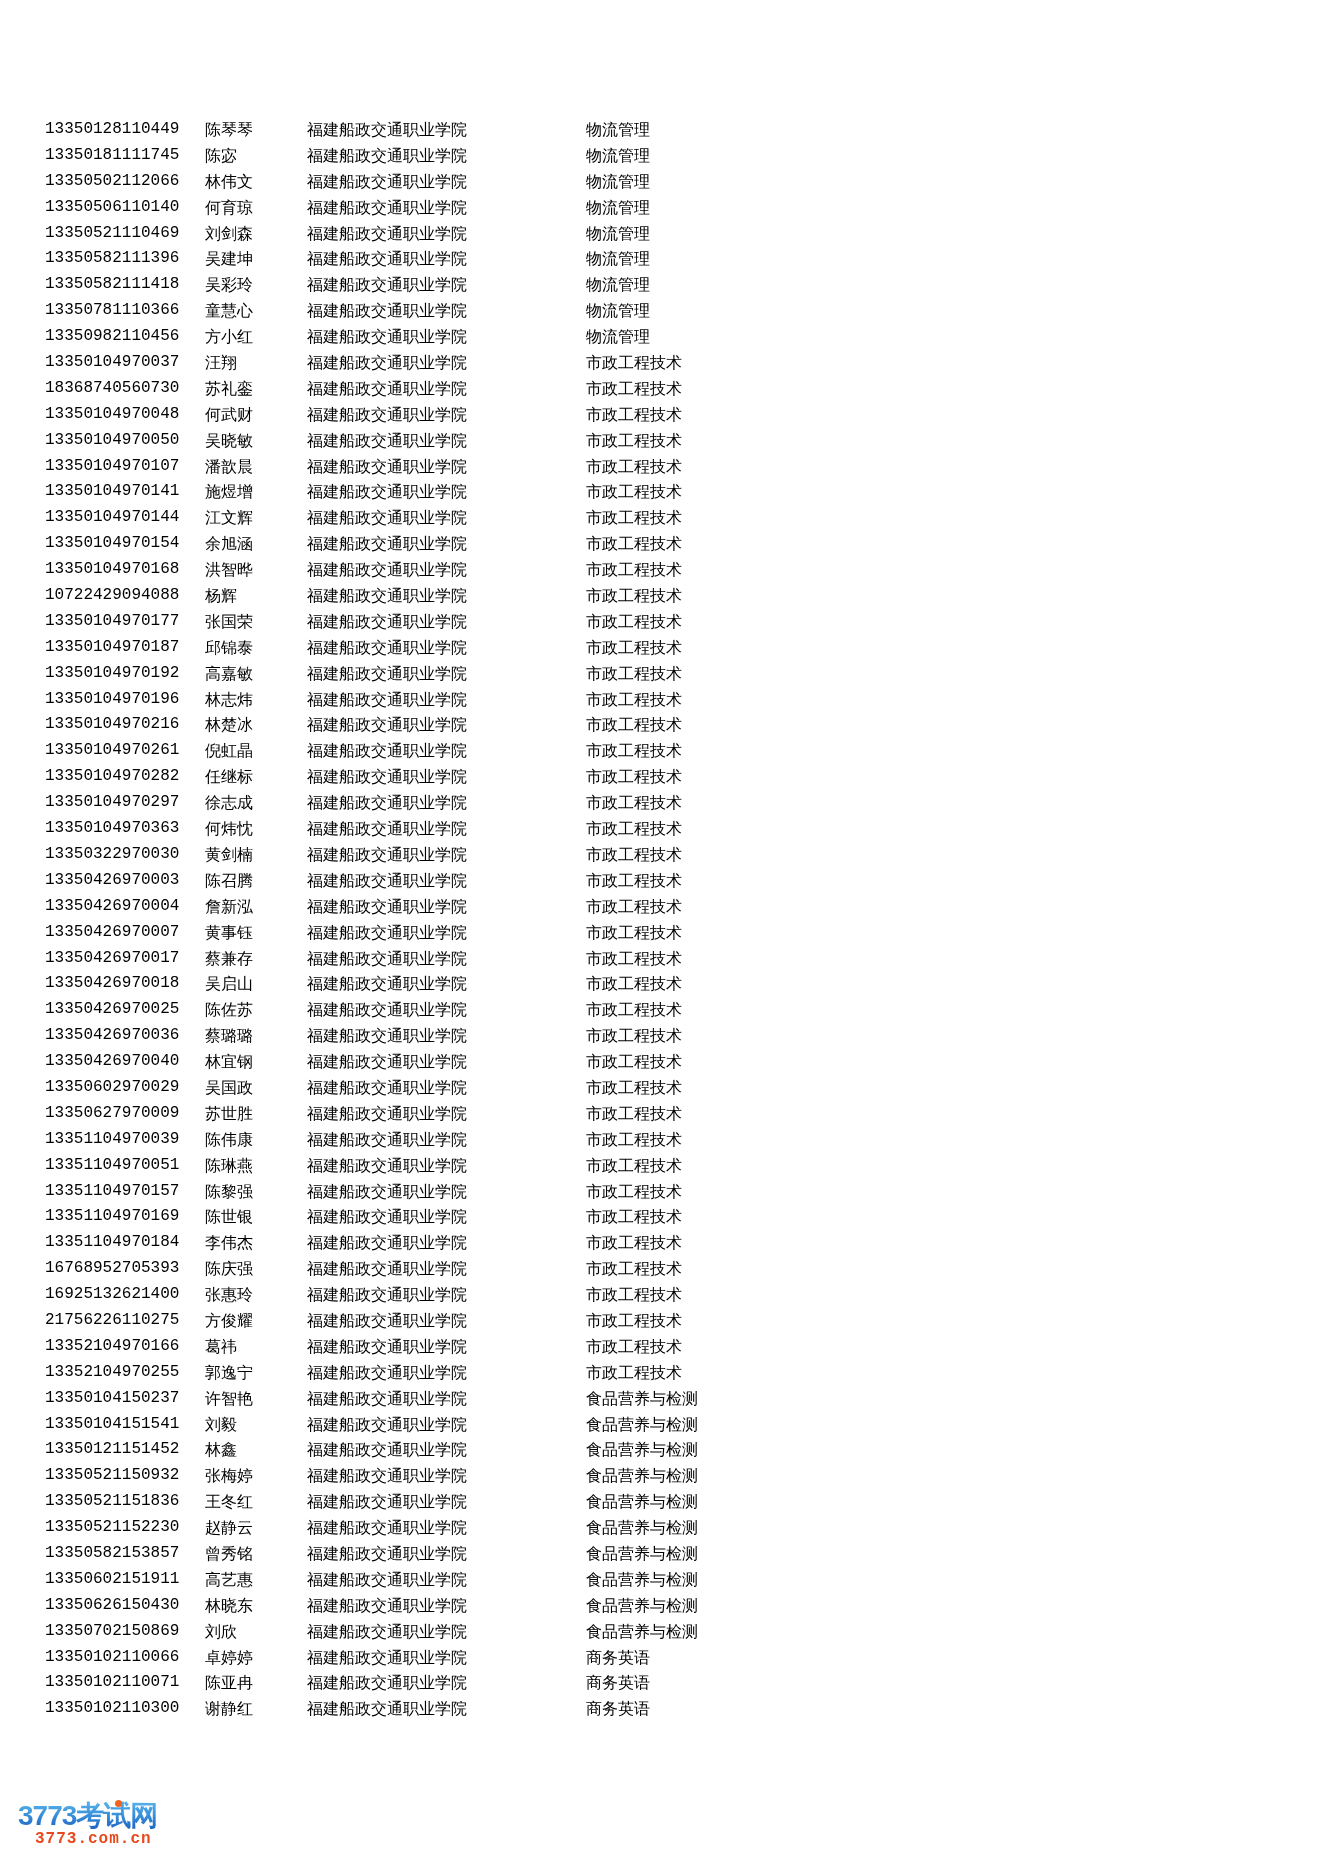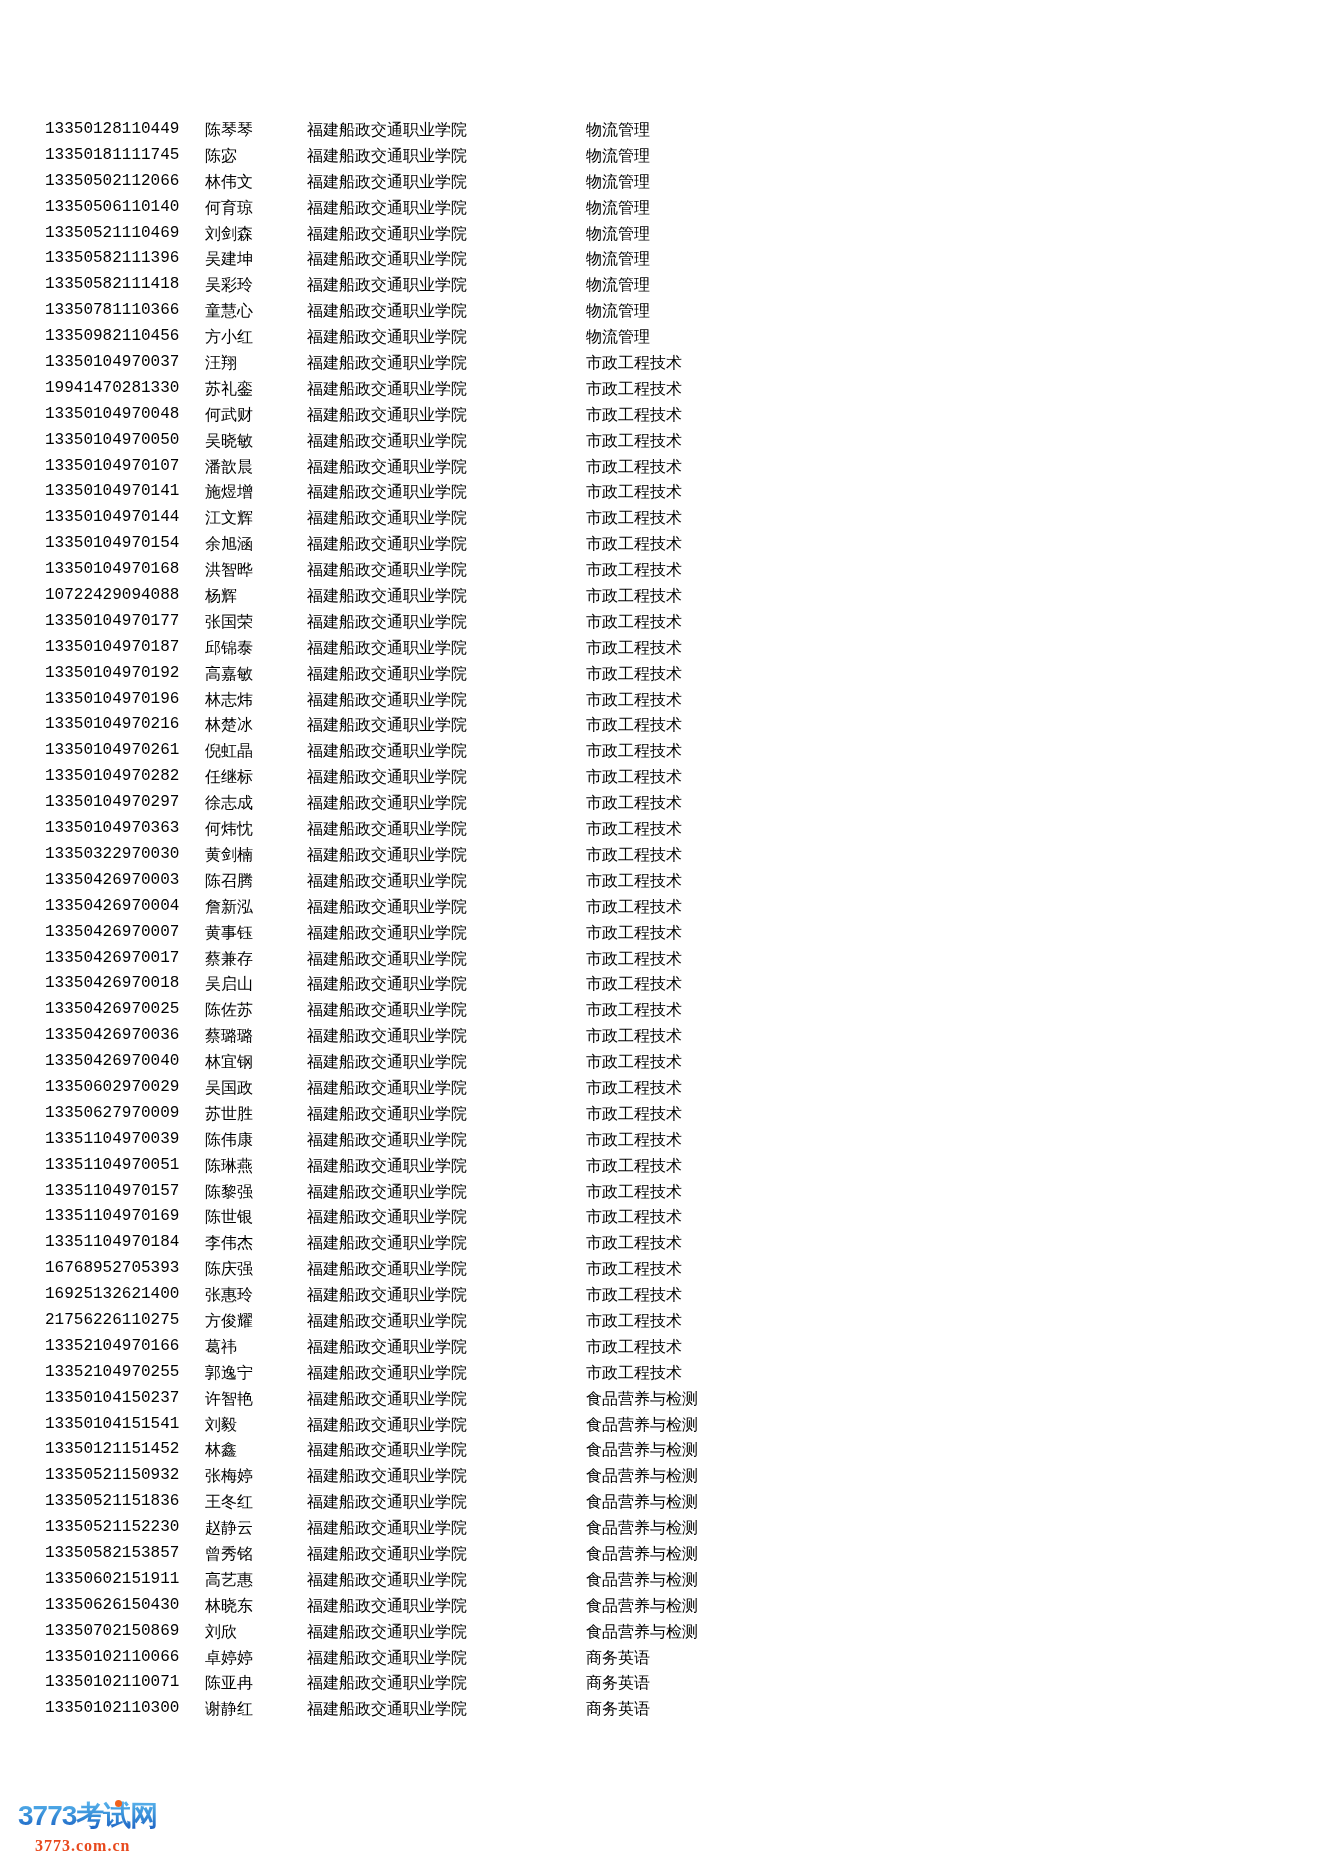--- a/index.html
+++ b/index.html
@@ -38,22 +38,22 @@
       background:linear-gradient(180deg,#5ab3ec 0%,#3a92da 45%,#1a5ec2 100%);
       -webkit-background-clip:text;background-clip:text;
       color:transparent;-webkit-text-fill-color:transparent;
     }
   }
   .logo-dot{
     position:absolute;left:97px;top:-1px;width:7px;height:7px;border-radius:50%;
     background:#f2621c;
   }
   .logo-url{
-    margin-left:17px;margin-top:7px;
-    font-family:Liberation Serif, serif;
+    margin-left:17px;margin-top:1px;
+    font-family:Liberation Mono, monospace;
     font-weight:bold;font-size:16px;line-height:15px;letter-spacing:1px;
     color:#e8491d;white-space:nowrap;
   }
 </style>
 </head>
 <body>
 
 <div class="page">
 
   <div class="table" id="rows">
@@ -111,21 +111,21 @@
         <span class="cell c-college">福建船政交通职业学院</span>
         <span class="cell c-major">物流管理</span>
       </div>
       <div class="row">
         <span class="cell c-id">13350104970037</span>
         <span class="cell c-name">汪翔</span>
         <span class="cell c-college">福建船政交通职业学院</span>
         <span class="cell c-major">市政工程技术</span>
       </div>
       <div class="row">
-        <span class="cell c-id">19941470281330</span>
+        <span class="cell c-id">18368740560730</span>
         <span class="cell c-name">苏礼銮</span>
         <span class="cell c-college">福建船政交通职业学院</span>
         <span class="cell c-major">市政工程技术</span>
       </div>
       <div class="row">
         <span class="cell c-id">13350104970048</span>
         <span class="cell c-name">何武财</span>
         <span class="cell c-college">福建船政交通职业学院</span>
         <span class="cell c-major">市政工程技术</span>
       </div>

